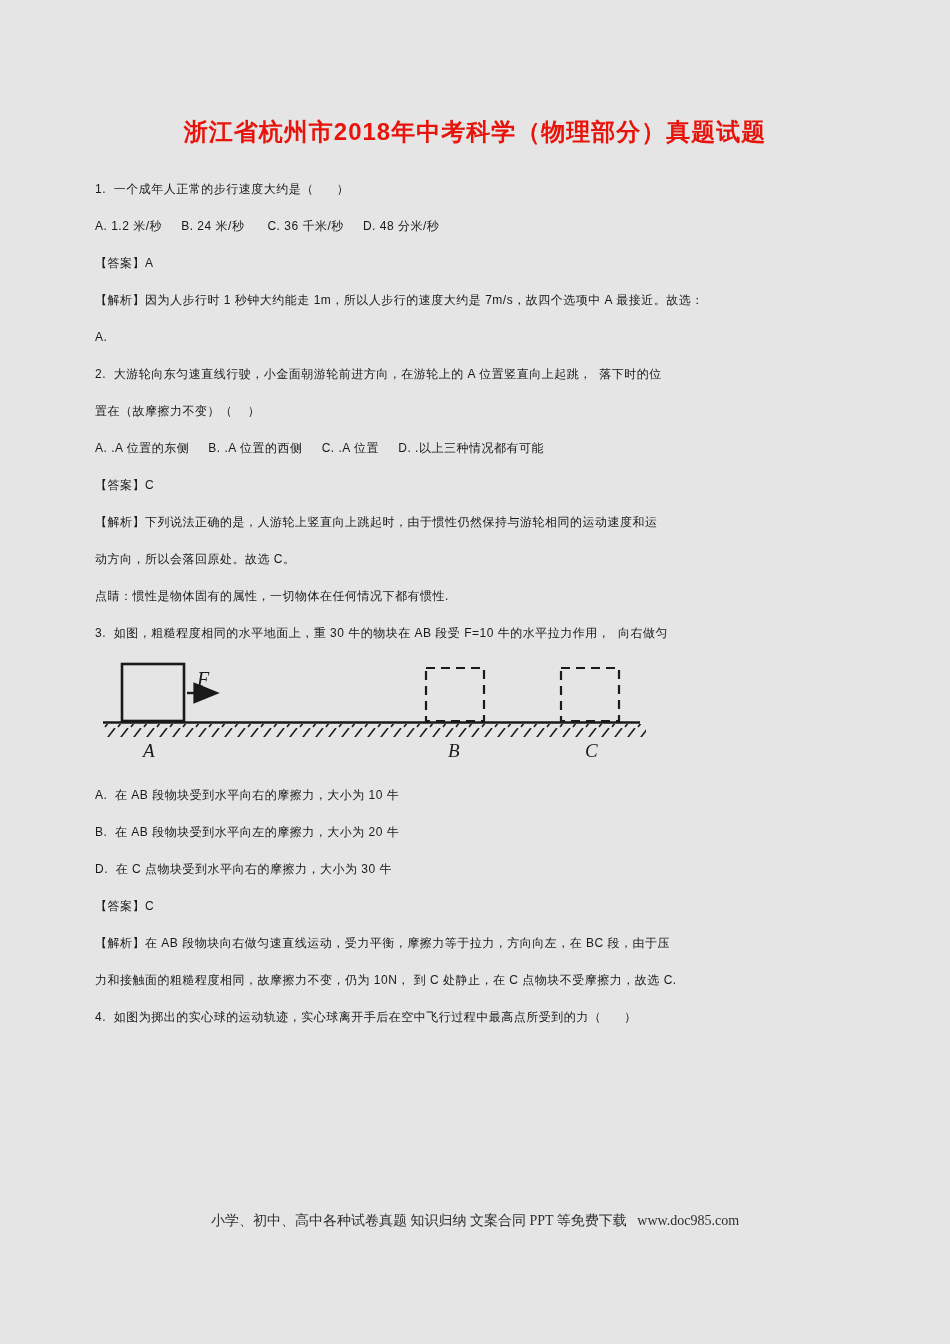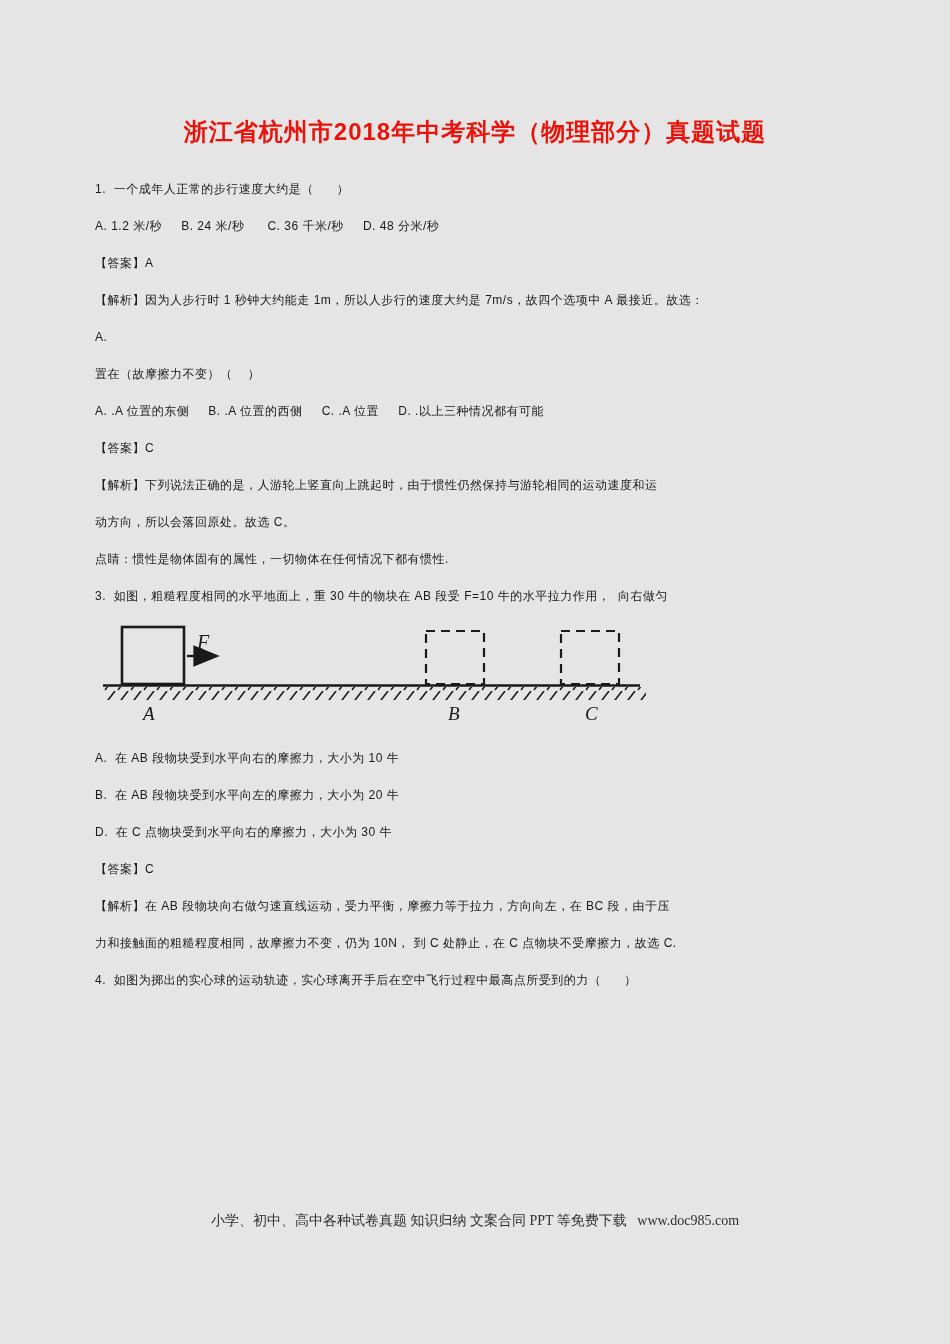--- a/index.html
+++ b/index.html
@@ -34,20 +34,21 @@
   <div class="content">
 
     <h1 class="title">浙江省杭州市2018年中考科学（物理部分）真题试题</h1>
 
     <div class="ln">1.  一个成年人正常的步行速度大约是（      ）</div>
     <div class="ln">A. 1.2 米/秒     B. 24 米/秒      C. 36 千米/秒     D. 48 分米/秒</div>
     <div class="ln">【答案】A</div>
     <div class="ln">【解析】因为人步行时 1 秒钟大约能走 1m，所以人步行的速度大约是 7m/s，故四个选项中 A 最接近。故选：</div>
     <div class="ln">A.</div>
 
+    <div class="ln">2.  大游轮向东匀速直线行驶，小金面朝游轮前进方向，在游轮上的 A 位置竖直向上起跳，  落下时的位</div>
     <div class="ln">置在（故摩擦力不变）（    ）</div>
     <div class="ln">A. .A 位置的东侧     B. .A 位置的西侧     C. .A 位置     D. .以上三种情况都有可能</div>
     <div class="ln">【答案】C</div>
     <div class="ln">【解析】下列说法正确的是，人游轮上竖直向上跳起时，由于惯性仍然保持与游轮相同的运动速度和运</div>
     <div class="ln">动方向，所以会落回原处。故选 C。</div>
     <div class="ln">点睛：惯性是物体固有的属性，一切物体在任何情况下都有惯性.</div>
 
     <div class="ln">3.  如图，粗糙程度相同的水平地面上，重 30 牛的物块在 AB 段受 F=10 牛的水平拉力作用，  向右做匀</div>
 
     <svg class="figure" viewBox="0 0 545 105">

